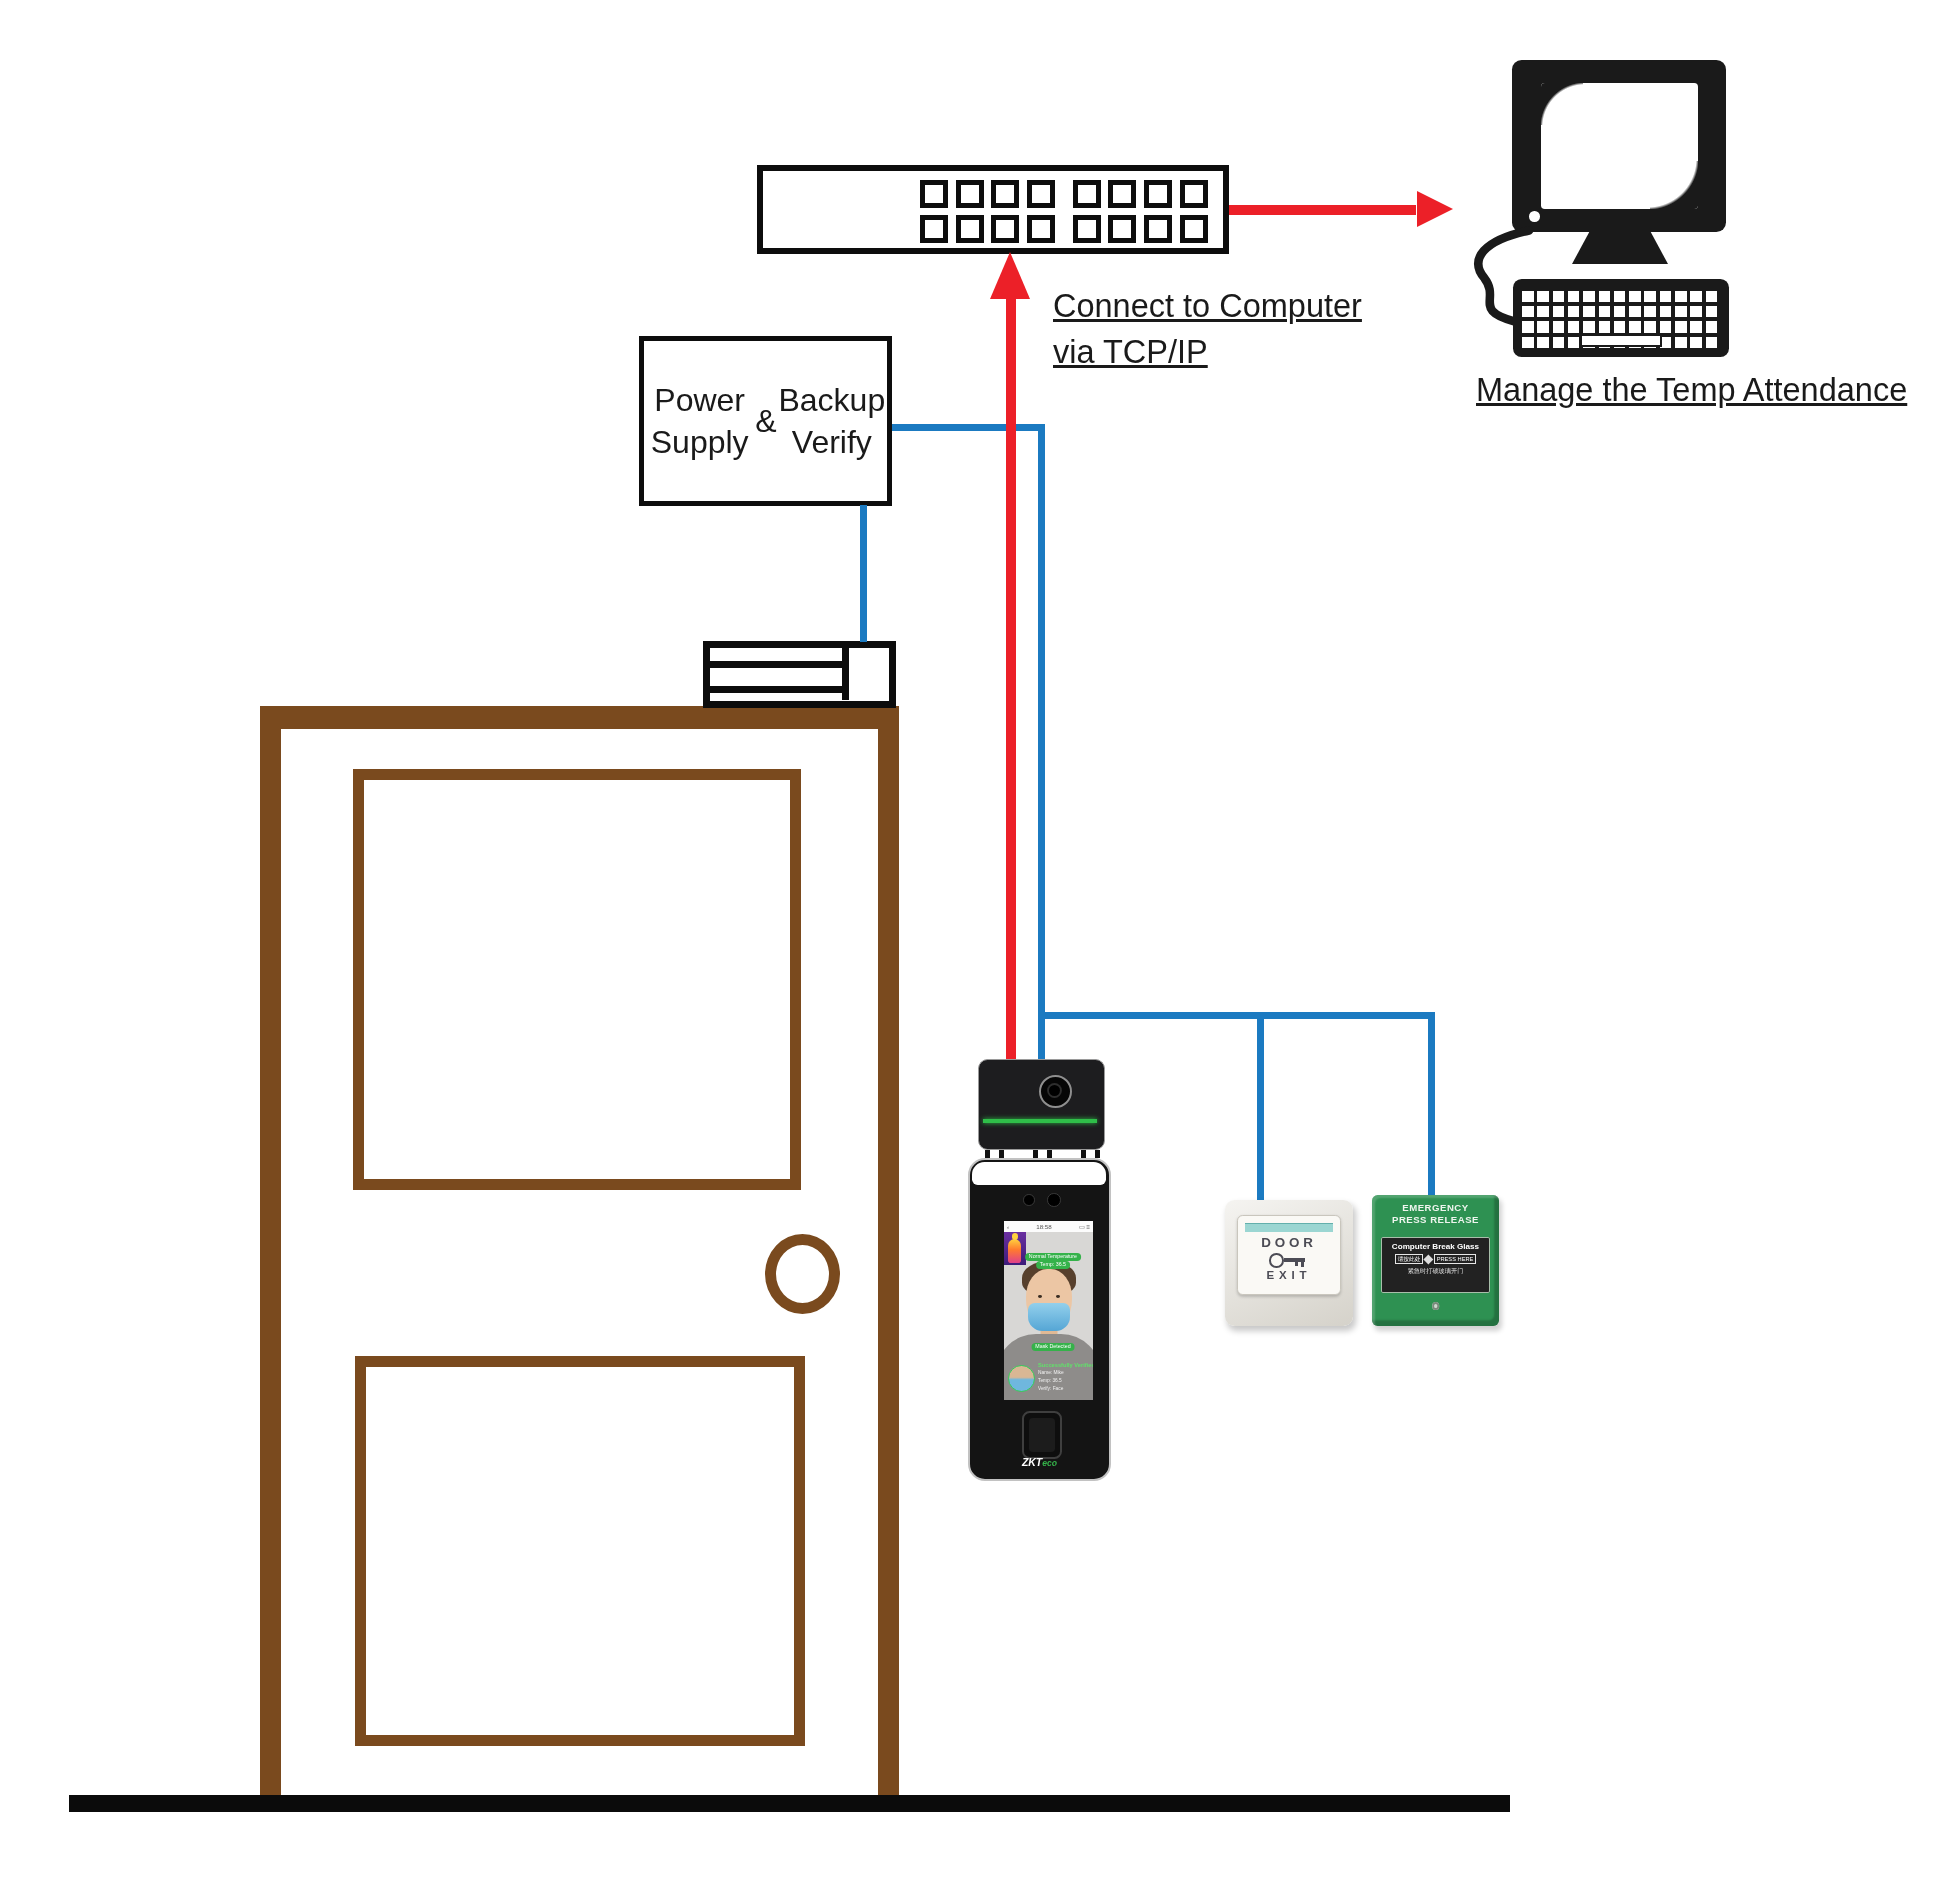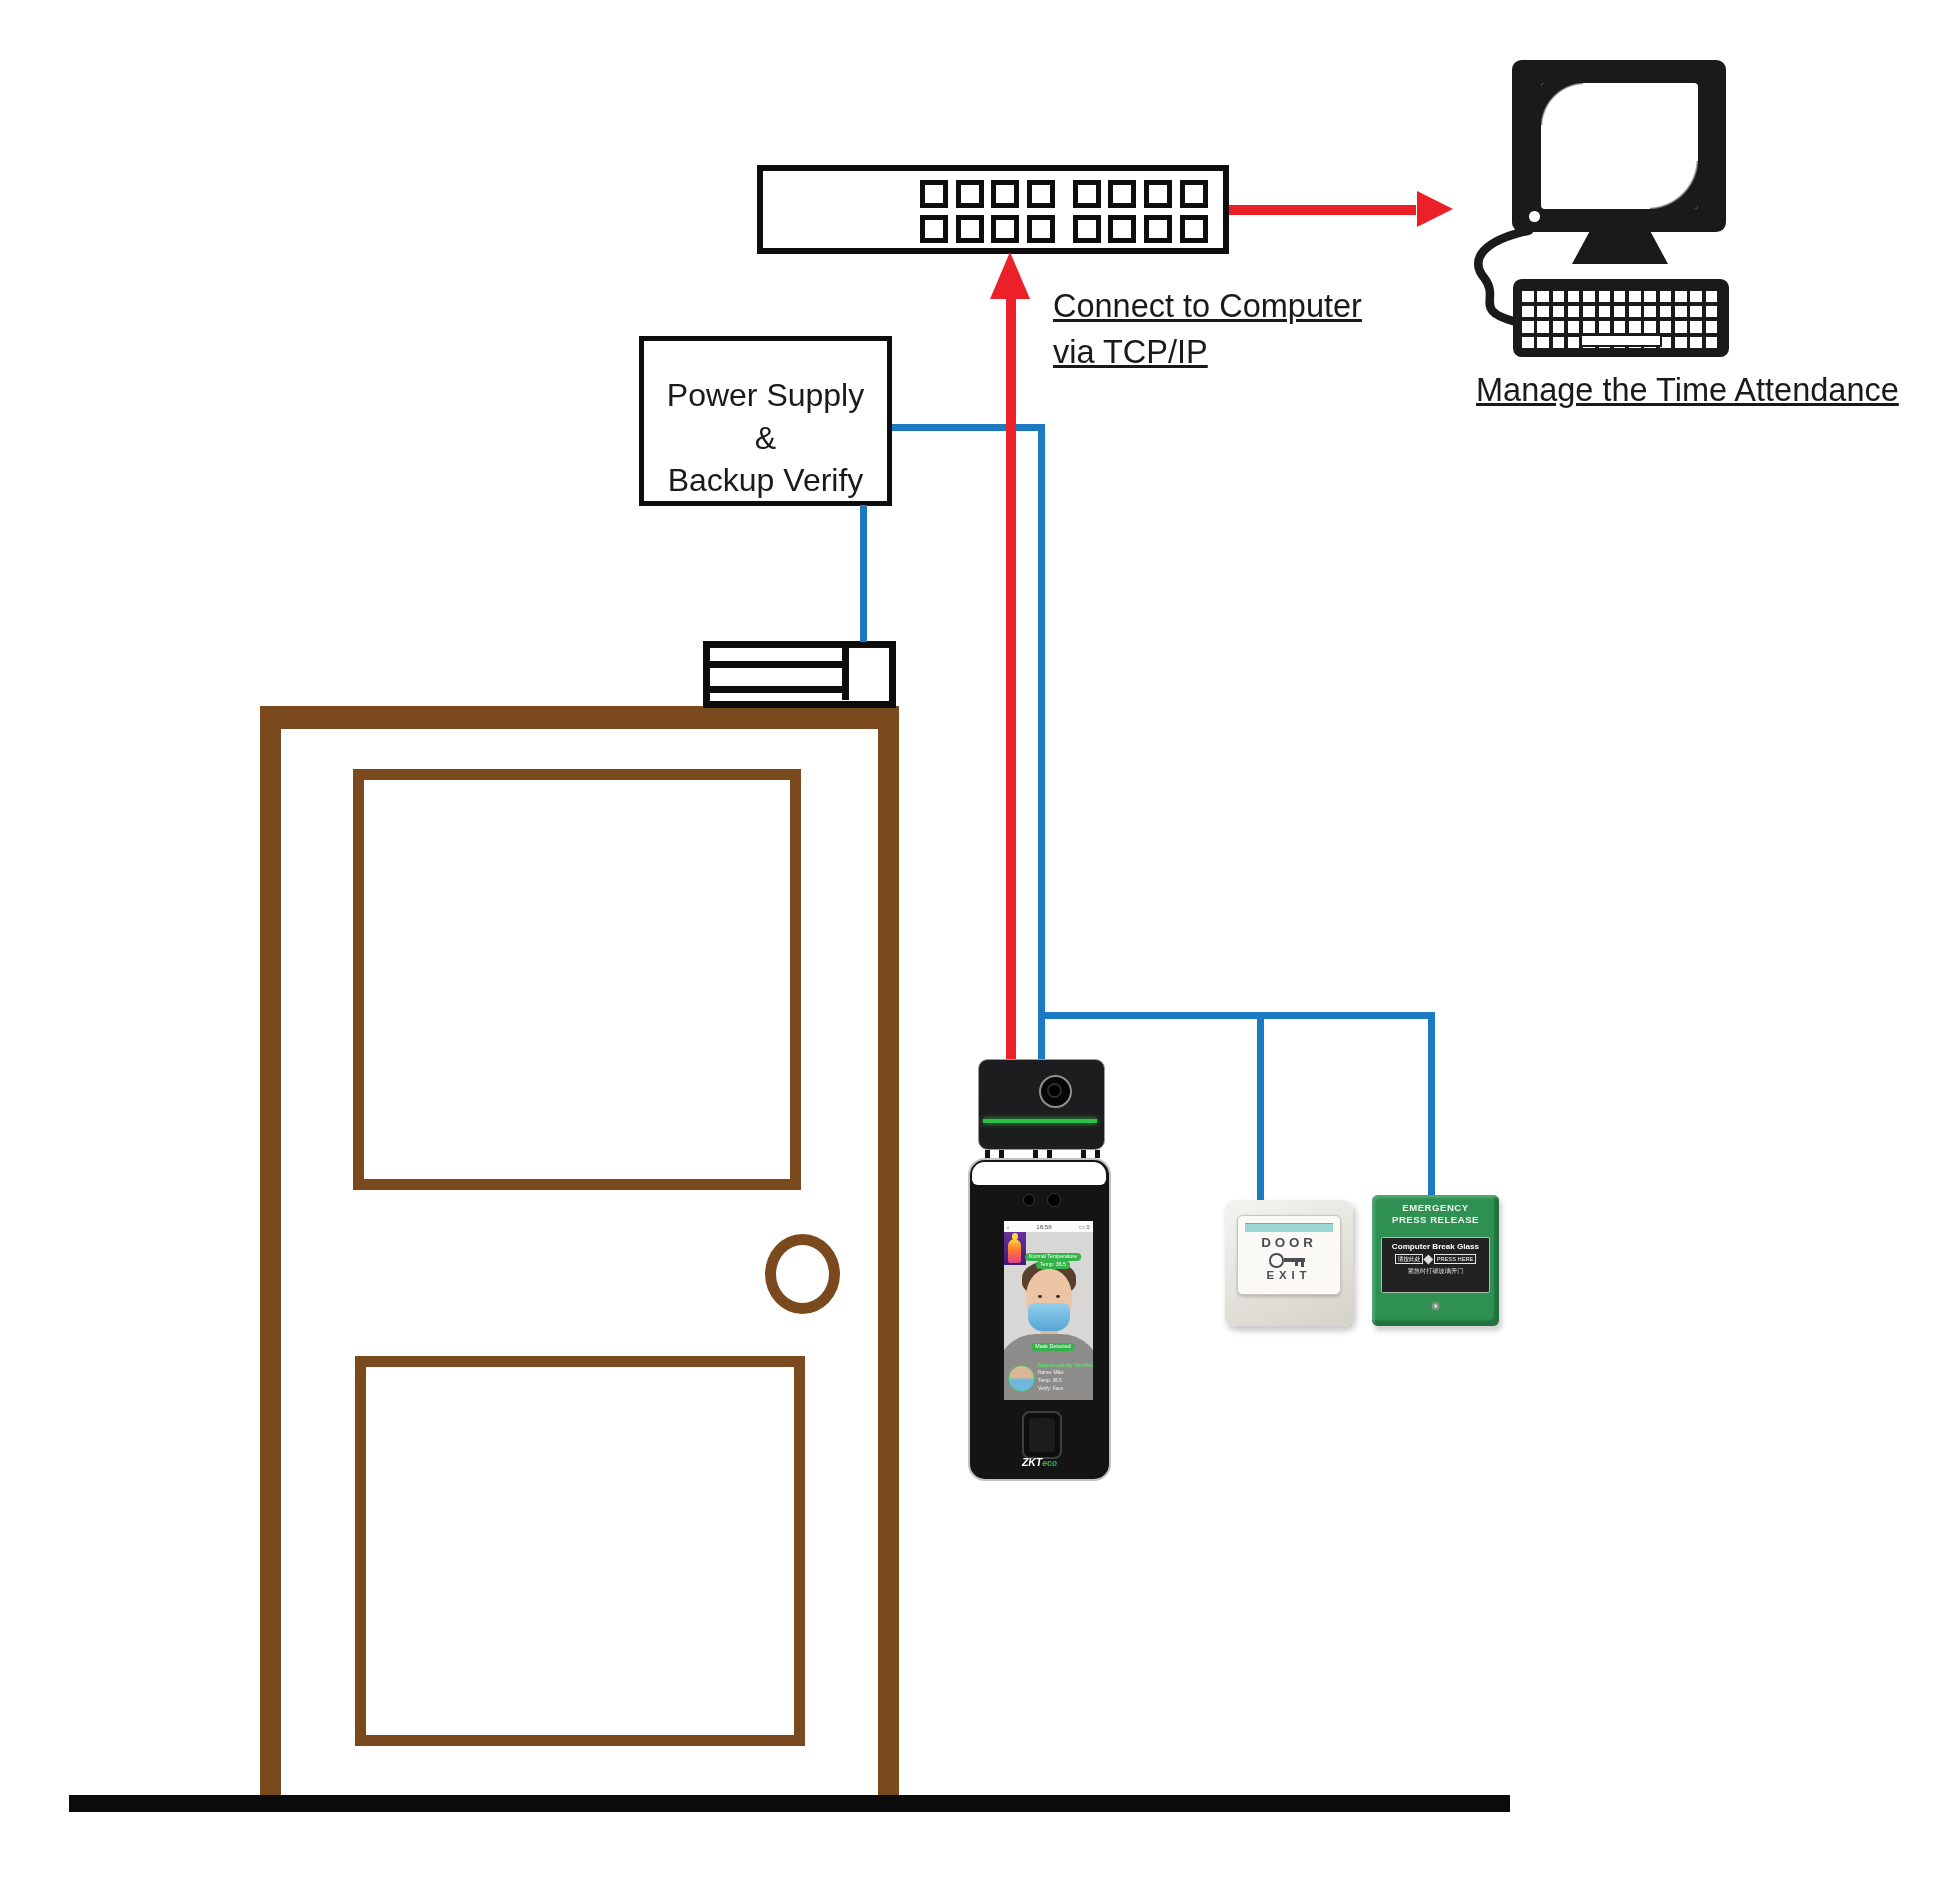--- a/index.html
+++ b/index.html
@@ -19,21 +19,21 @@
   .door-knob{left:765px;top:1234px;width:75px;height:80px;border:11.5px solid #7a4a1e;border-radius:50%;}
 
   
   .lock{left:703px;top:641px;width:193px;height:67px;background:#fff;border:7.6px solid #0c0c0c;}
   .lock-h1{left:0;top:13.4px;width:132px;height:6.7px;background:#0c0c0c;}
   .lock-h2{left:0;top:38px;width:132px;height:6.7px;background:#0c0c0c;}
   .lock-v{left:132px;top:0;width:6.7px;height:52px;background:#0c0c0c;}
 
   
   .psu{left:639px;top:336px;width:253px;height:170px;background:#fff;border:5.7px solid #0d0d0d;
-       display:flex;flex-direction:column;align-items:center;justify-content:flex-end;
+       display:flex;flex-direction:row;align-items:center;justify-content:flex-end;
        font-size:32px;line-height:1.32;text-align:center;}
 
   
   .switch{left:757px;top:165px;width:472px;height:89px;background:#fff;border:6.7px solid #0d0d0d;}
   .ports{left:157px;top:8.6px;display:flex;gap:18px;}
   .port-group{display:grid;grid-template-columns:repeat(4,28px);grid-template-rows:repeat(2,28px);gap:7.6px;}
   .port{width:28px;height:28px;border:5.7px solid #0d0d0d;background:#fff;box-sizing:border-box;}
 
   
   .wire{background:#1b7ac1;}
@@ -218,21 +218,21 @@
   <div class="abs stand"></div>
   <svg class="abs cable" viewBox="0 0 125 135">
     <path d="M 102 16 C 55 26, 38 46, 55 66 C 72 88, 42 100, 88 112" fill="none" stroke="#1a1a1a" stroke-width="9" stroke-linecap="round"></path>
   </svg>
   <div class="abs keyboard">
     <div class="keys"></div>
     <div class="spacebar"></div>
   </div>
 
   <div class="abs lbl" style="left:1476px;top:367px;">
-    <div>Manage the Time Attendance</div>
+    <div>Manage the Temp Attendance</div>
   </div>
 
   <div class="abs tmod">
     <div class="lens">
         <div class="lens-in"></div>
       </div>
     <div class="tgreen"></div>
   </div>
   <div class="abs tabs">
     <div class="tab"></div>

